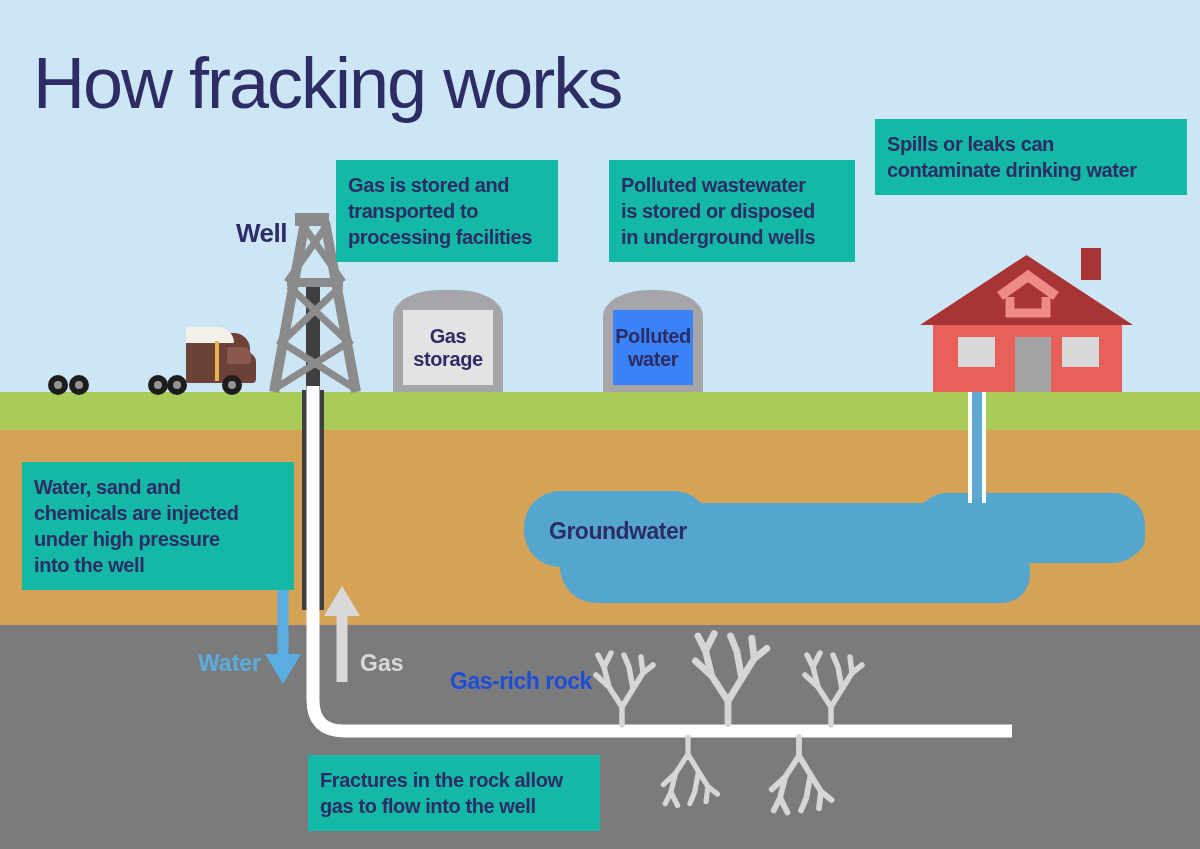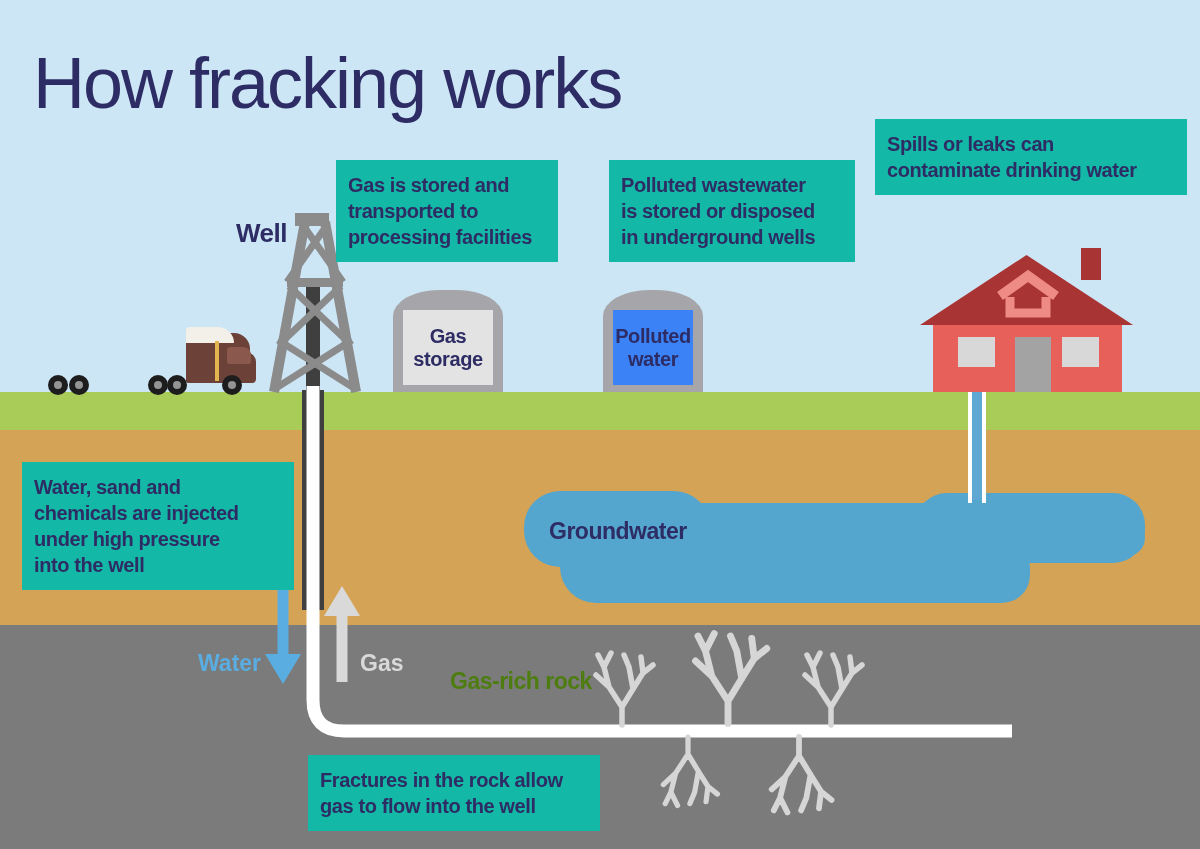--- a/index.html
+++ b/index.html
@@ -28,21 +28,21 @@
   #callout-polluted{left:592px;top:160px;width:246px;margin-left:17px;}
   #callout-spills{left:875px;top:119px;width:312px;}
   #callout-injection{left:22px;top:450px;width:272px;margin-top:12px;}
   #callout-fractures{left:308px;top:755px;width:292px;}
 
   .plain-label{font-weight:bold;color:#2d2c64;z-index:6;white-space:pre-line;}
   #well-label{left:236px;top:218px;font-size:26px;letter-spacing:-0.5px;}
   #groundwater-label{left:549px;top:518px;font-size:23px;letter-spacing:-0.5px;z-index:4;}
   #water-label{left:198px;top:650px;font-size:23px;color:#5aade0;}
   #gas-label{left:360px;top:650px;font-size:23px;color:#d9d9d9;}
-  #gasrock-label{left:450px;top:668px;font-size:23px;color:#4d7c0f;letter-spacing:-0.5px;}
+  #gasrock-label{left:450px;top:668px;font-size:23px;color:#1d4ed8;letter-spacing:-0.5px;}
 
   
   #trailer{left:38px;top:322px;width:144px;height:54px;background:#5aa1ca;z-index:3;
     display:flex;align-items:center;justify-content:center;color:#fff;
     font-size:32px;font-weight:bold;}
   .cab-part{background:#6b4138;z-index:3;}
   #cab-body{left:186px;top:333px;width:64px;height:50px;border-radius:6px 16px 4px 2px;}
   #cab-hood{left:236px;top:352px;width:20px;height:31px;border-radius:0 10px 4px 0;}
   #cab-roof{left:186px;top:327px;width:48px;height:16px;background:#f3f0e9;border-radius:4px 16px 0 0;z-index:3;}
   #cab-window{left:227px;top:347px;width:24px;height:17px;background:#8a584d;border-radius:3px 8px 2px 2px;z-index:4;}

